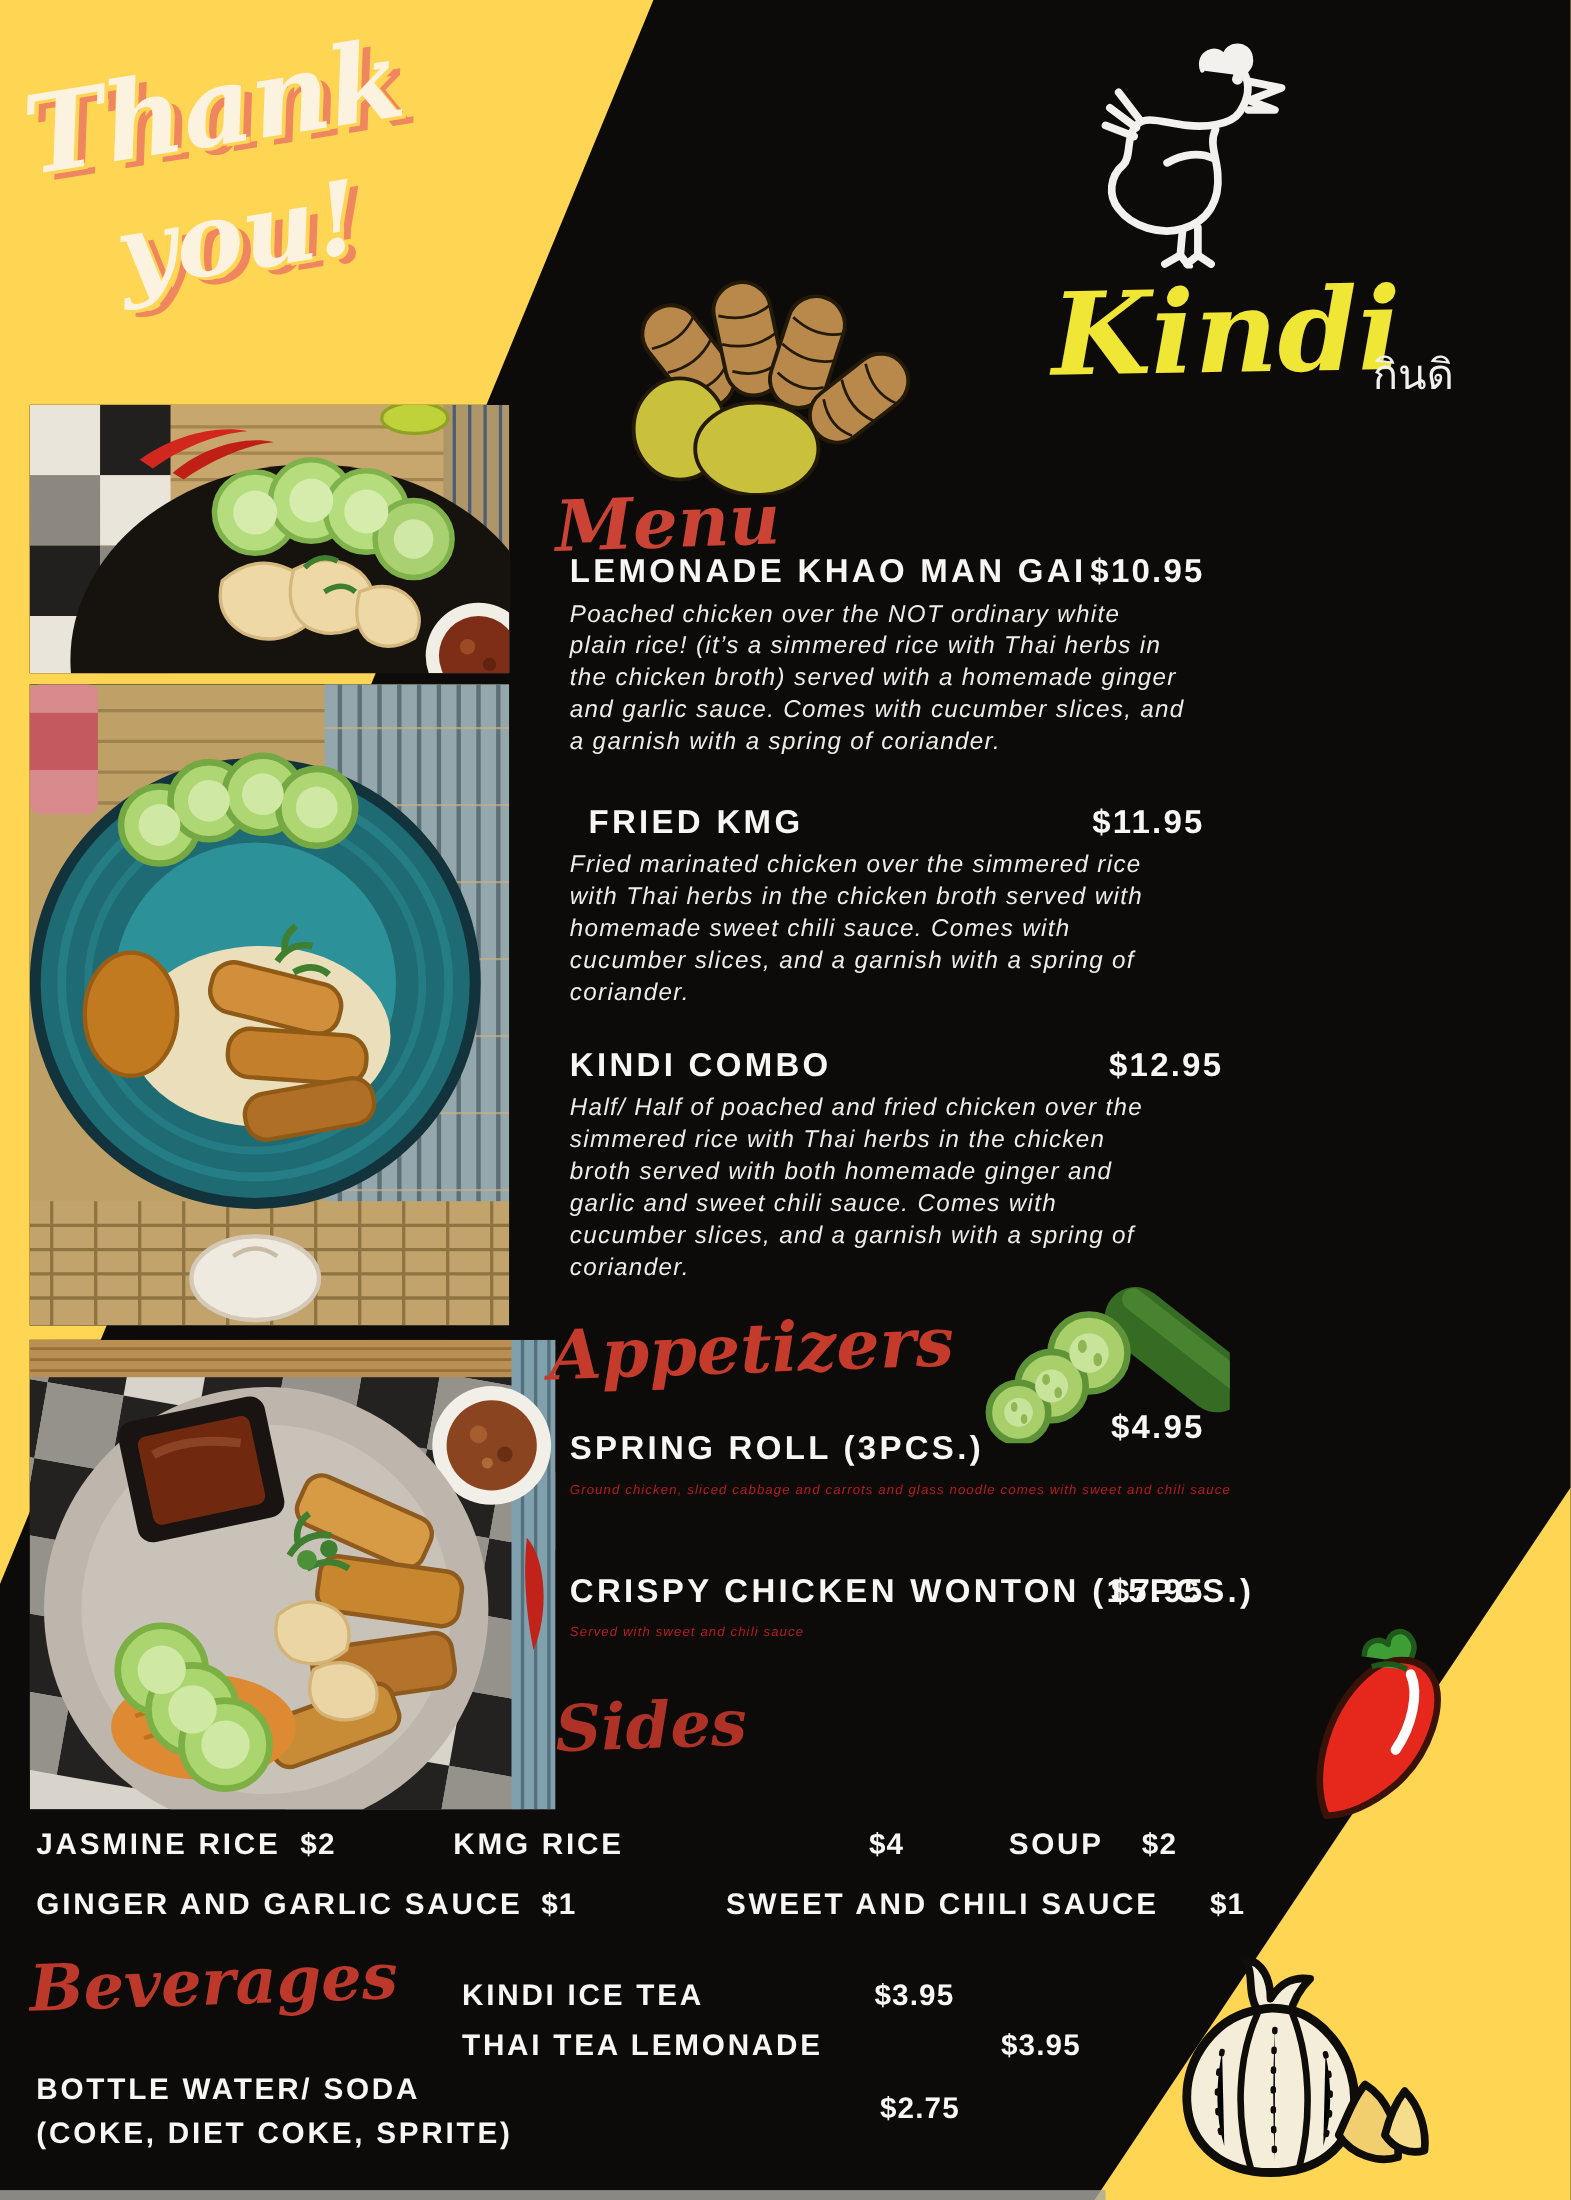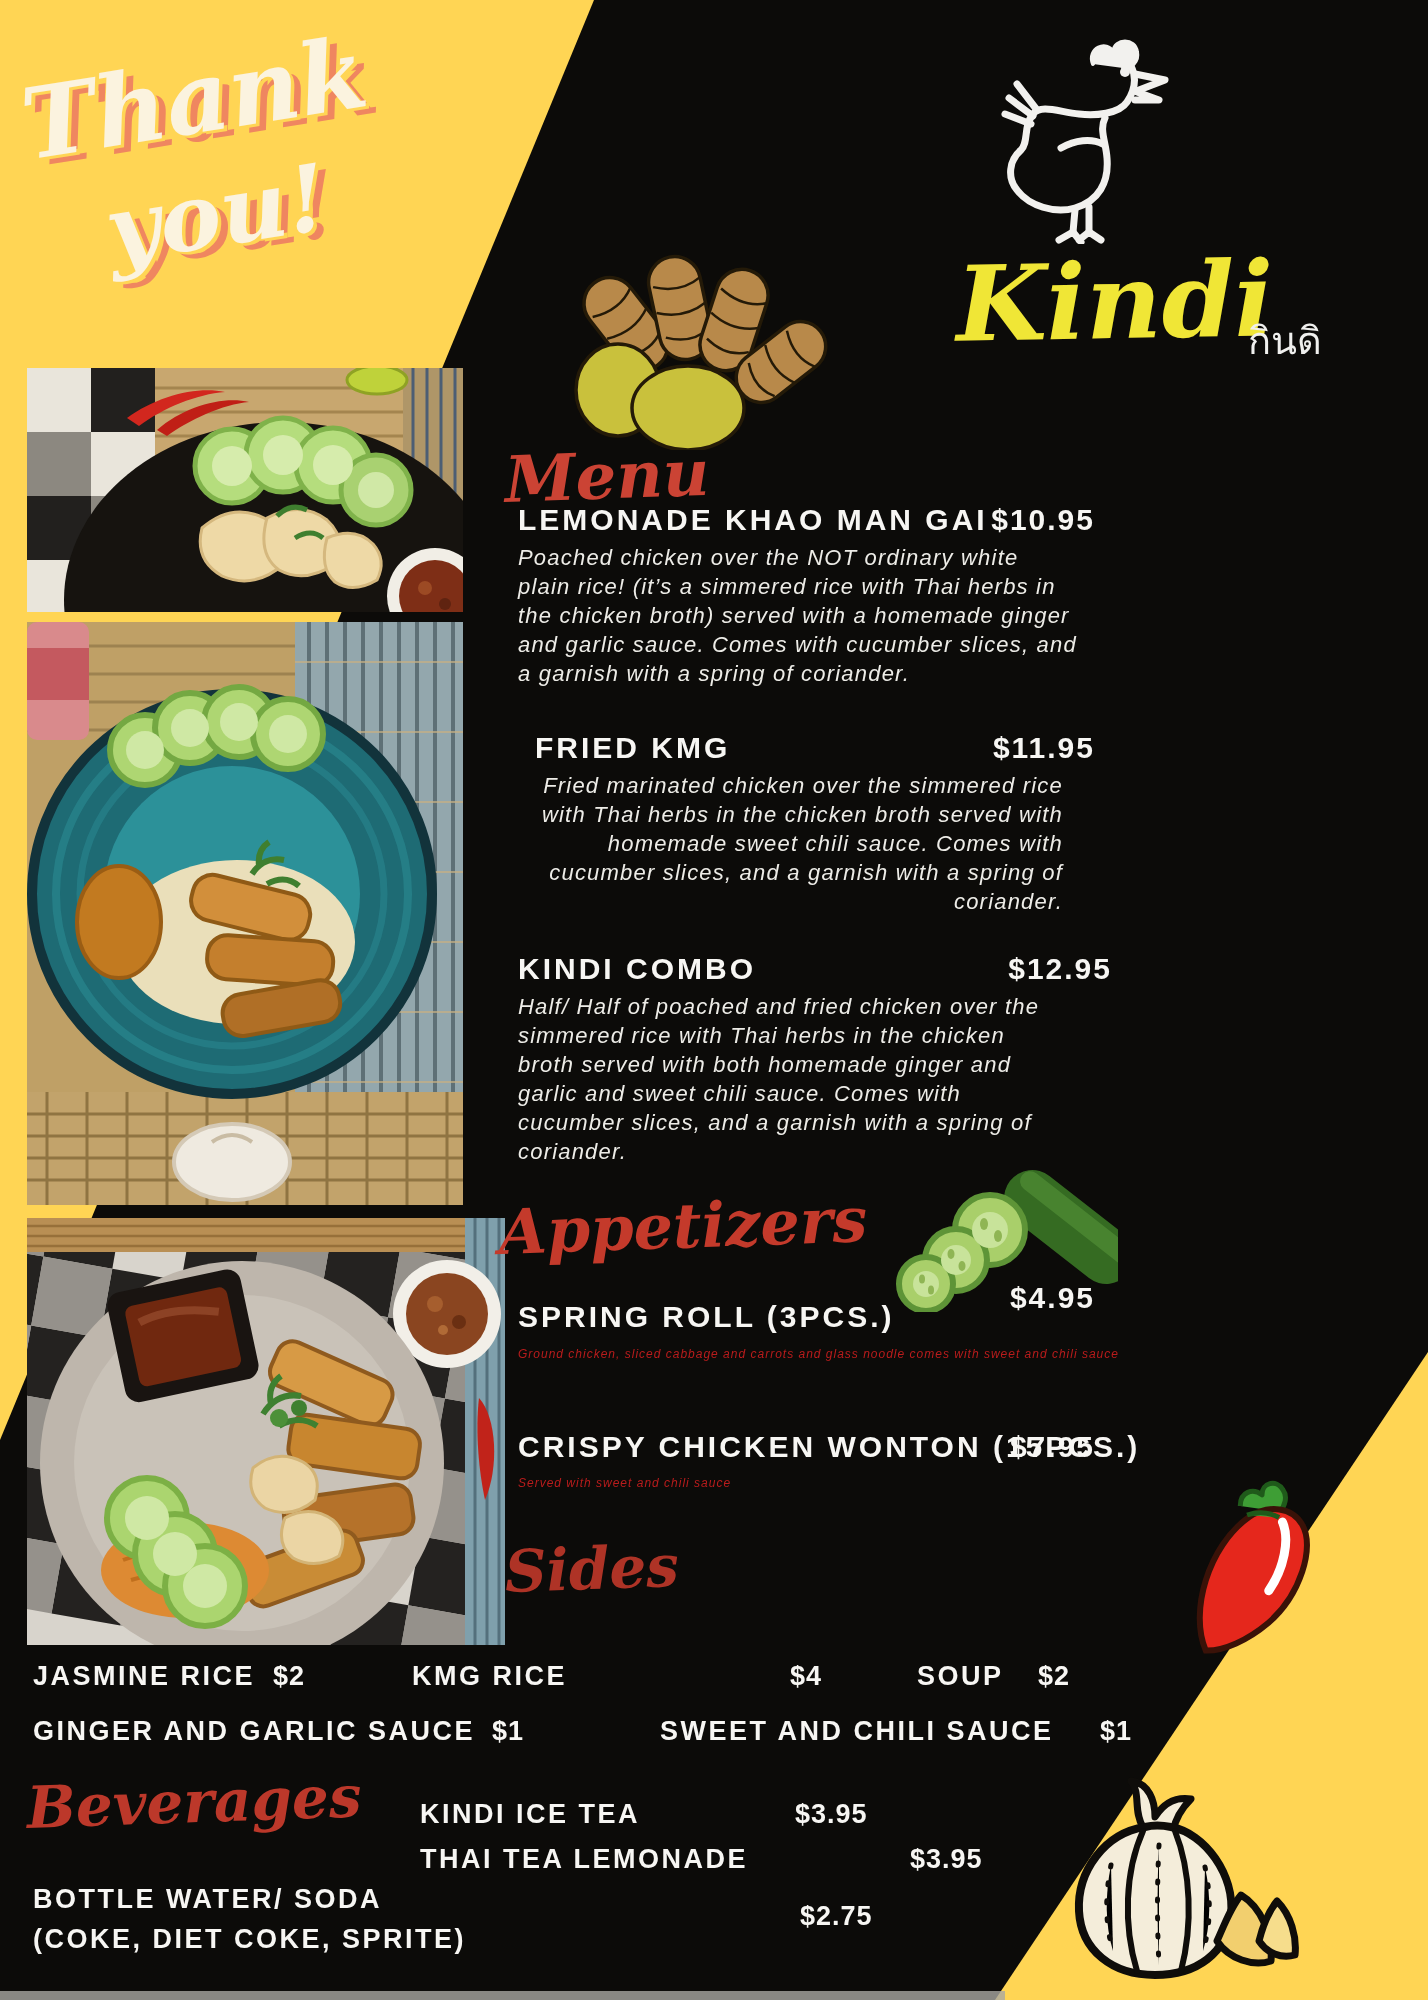--- a/index.html
+++ b/index.html
@@ -296,21 +296,21 @@
   <div class="abs script" style="left:506px;top:442px;font-size:64px;color:#CB4334;">Menu</div>
 
   <div>
     <div class="abs item-name" style="left:518px;top:503px;">LEMONADE KHAO MAN GAI</div>
     <div class="abs item-price" style="right:333px;top:503px;">$10.95</div>
     <div class="abs item-desc" style="left:518px;top:543px;width:560px;">Poached chicken over the NOT ordinary white plain rice! (it’s a simmered rice with Thai herbs in the chicken broth) served with a homemade ginger and garlic sauce. Comes with cucumber slices, and a garnish with a spring of coriander.</div>
   </div>
   <div>
     <div class="abs item-name" style="left:518px;top:731px;margin-left:17px;">FRIED KMG</div>
     <div class="abs item-price" style="right:333px;top:731px;margin-left:12px;">$11.95</div>
-    <div class="abs item-desc" style="left:518px;top:771px;width:545px;text-align:right;">Fried marinated chicken over the simmered rice with Thai herbs in the chicken broth served with homemade sweet chili sauce. Comes with cucumber slices, and a garnish with a spring of coriander.</div>
+    <div class="abs item-desc" style="left:518px;top:771px;width:545px;">Fried marinated chicken over the simmered rice with Thai herbs in the chicken broth served with homemade sweet chili sauce. Comes with cucumber slices, and a garnish with a spring of coriander.</div>
   </div>
   <div>
     <div class="abs item-name" style="left:518px;top:952px;">KINDI COMBO</div>
     <div class="abs item-price" style="right:316px;top:952px;">$12.95</div>
     <div class="abs item-desc" style="left:518px;top:992px;width:550px;">Half/ Half of poached and fried chicken over the simmered rice with Thai herbs in the chicken broth served with both homemade ginger and garlic and sweet chili sauce. Comes with cucumber slices, and a garnish with a spring of coriander.</div>
   </div>
 
   <div class="abs script" style="left:500px;top:1196px;font-size:62px;color:#C43A2B;">Appetizers</div>
 
   <div class="abs" style="left:878px;top:1162px;">

